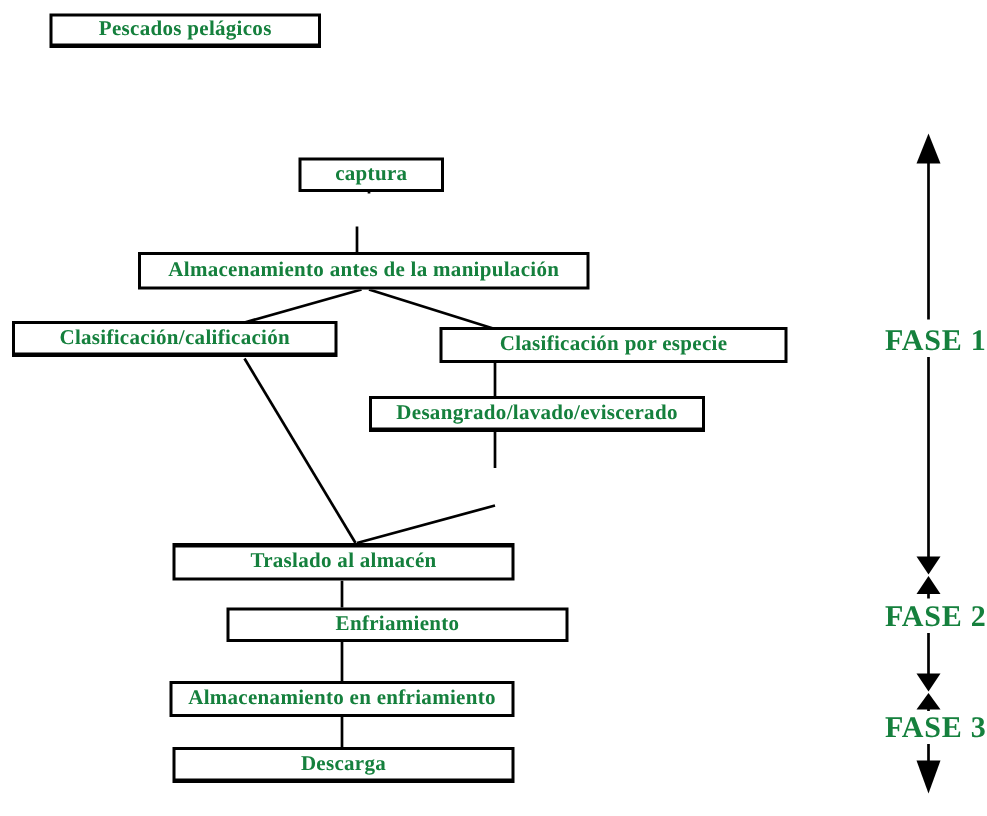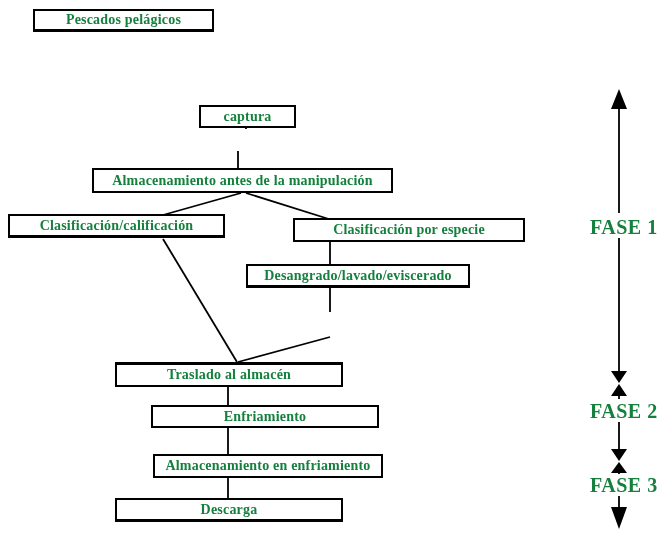--- a/index.html
+++ b/index.html
@@ -86,21 +86,21 @@
 
   <div class="node" style="left:245px;top:218px;width:232px;height:24px;margin-left:48px;">Clasificación por especie</div>
 
   <div class="node bb3" style="left:246px;top:264px;width:224px;height:24px;">Desangrado/lavado/eviscerado</div>
 
 
   <div class="node bt3" style="left:115px;top:362px;width:228px;height:25px;">Traslado al almacén</div>
 
   <div class="node" style="left:115px;top:405px;width:228px;height:23px;margin-left:36px;">Enfriamiento</div>
 
-  <div class="node" style="left:113px;top:454px;width:230px;height:24px;margin-left:40px;">Almacenamiento en enfriamiento</div>
+  <div class="node" style="left:113px;top:454px;width:230px;height:24px;">Almacenamiento en enfriamiento</div>
 
   <div class="node bb3" style="left:115px;top:498px;width:228px;height:24px;">Descarga</div>
 
   <div class="phase-label" style="left:590px;top:216px;">FASE 1</div>
   <div class="phase-label" style="left:590px;top:400px;">FASE 2</div>
   <div class="phase-label" style="left:590px;top:474px;">FASE 3</div>
 
 </div>
 
 </body></html>

